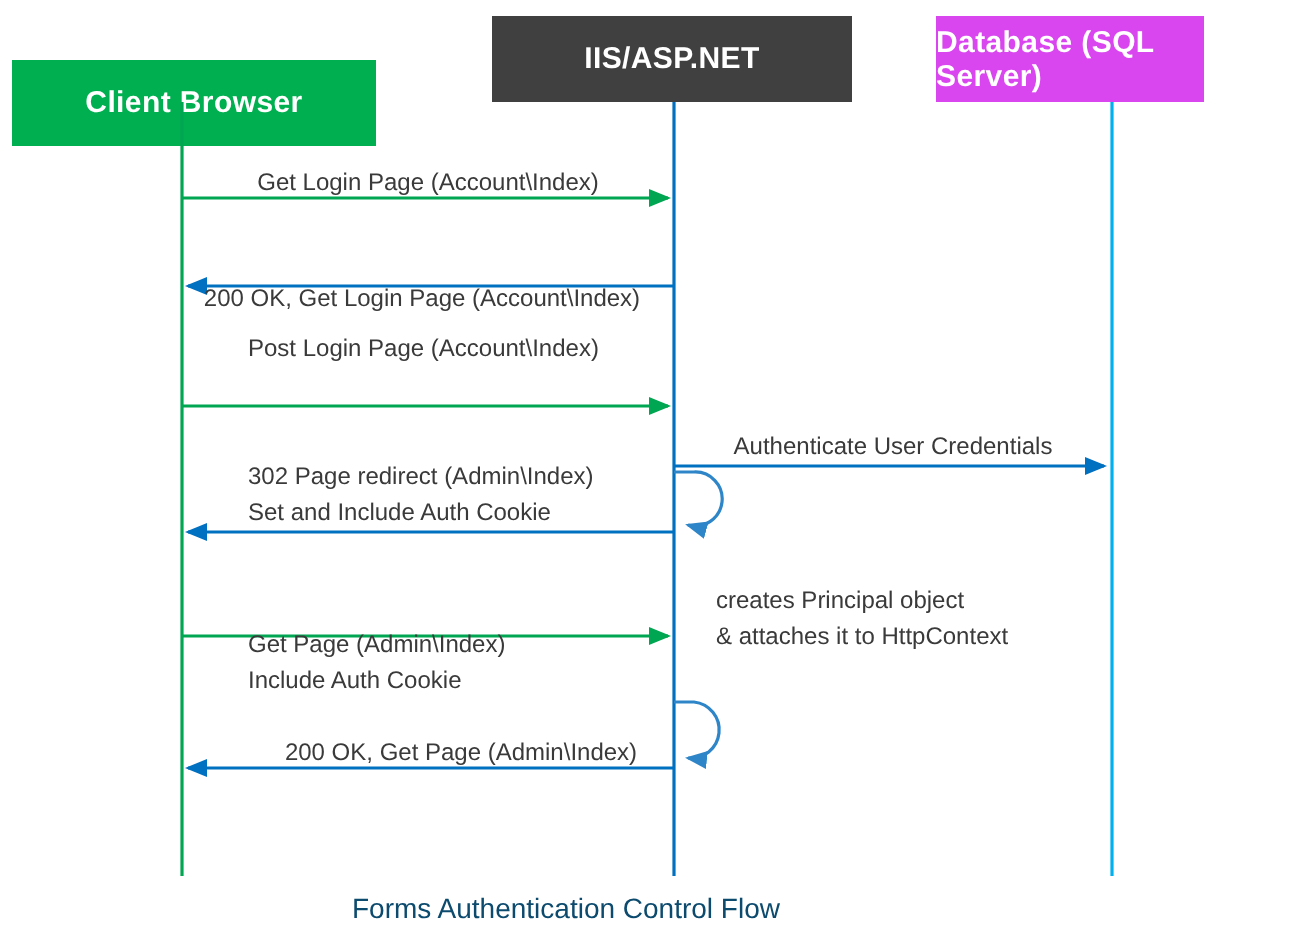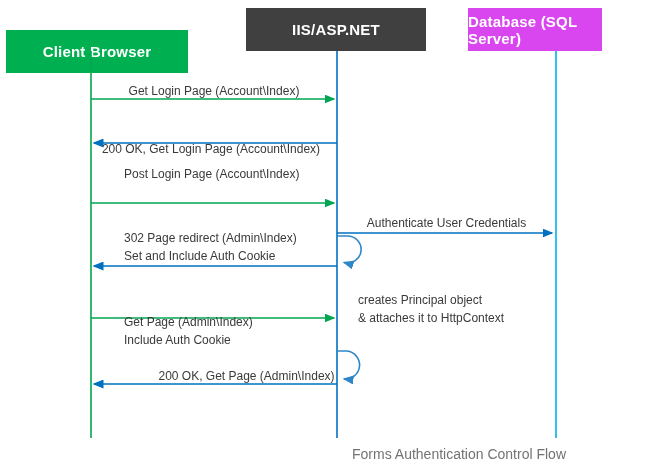--- a/index.html
+++ b/index.html
@@ -40,30 +40,30 @@
   .center { text-align: center; }
   .line { display: block; }
 
   .lbl-msg1 { left: 91px;  top: 82px;  width: 246px; }
   .lbl-msg2 { left: 76px;  top: 140px; width: 270px; }
   .lbl-msg3 { left: 124px; top: 165px; }
   .lbl-msg4 { left: 337px; top: 214px; width: 219px; }
   .lbl-msg5 { left: 124px; top: 229px; }
   .lbl-msg6 { left: 124px; top: 281px; margin-top: 32px; }
   .lbl-note { left: 358px; top: 291px; }
-  .lbl-msg7 { left: 104px;  top: 367px; width: 285px; }
+  .lbl-msg7 { left: 88px;  top: 367px; width: 285px; }
 
   .caption {
     position: absolute;
     left: 0;
     top: 446px;
     width: 566px;
-    text-align: right;
+    text-align: center;
     font-size: 14px;
-    color: #737373;
+    color: #0c4a6e;
   }
 </style>
 </head>
 <body>
 
 <div class="stage">
 
   <div class="actor actor-client">Client Browser</div>
   <div class="actor actor-iis">IIS/ASP.NET</div>
   <div class="actor actor-db">Database (SQL Server)</div>

